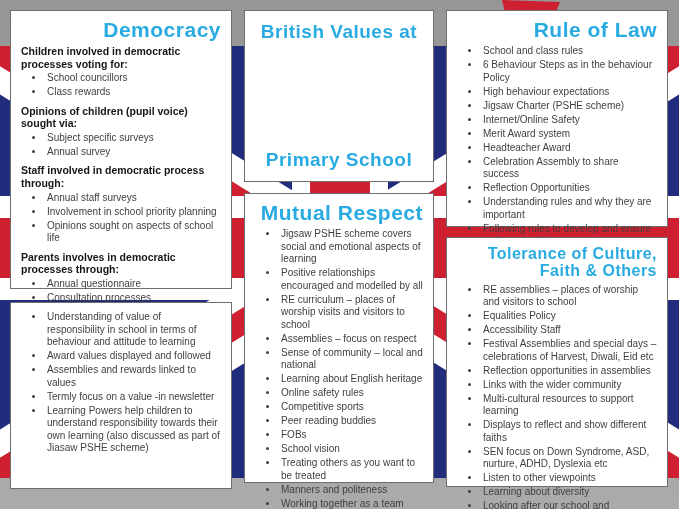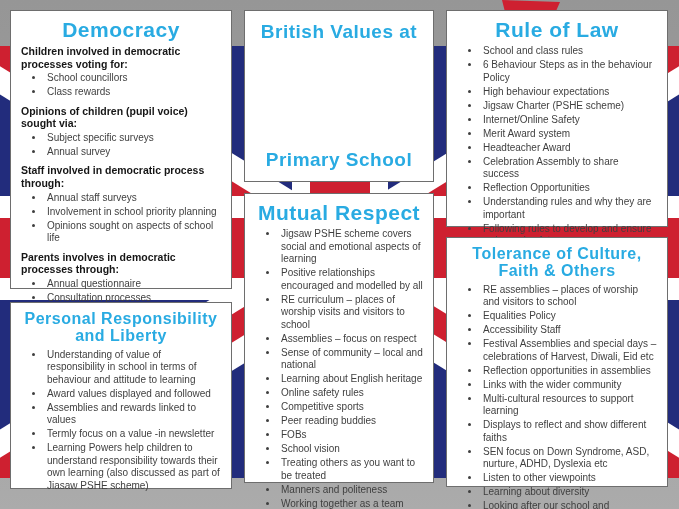--- a/index.html
+++ b/index.html
@@ -7,21 +7,21 @@
   .slide{
     position:relative;width:679px;height:509px;overflow:hidden;
     background:linear-gradient(180deg,#969696 0%,#9e9e9e 55%,#ababab 100%);
   }
   .flag{position:absolute;left:0;top:0;width:679px;height:509px;}
   .card{
     position:absolute;background:#fff;border:1px solid #6e6e6e;
     box-sizing:border-box;padding:6px 10px 6px 10px;
   }
   .card h2{
-    margin:2px 0 4px 0;text-align:center;color:#29ABE2;
+    margin:2px 0 4px 0;text-align:right;color:#29ABE2;
     font-size:21px;font-weight:bold;letter-spacing:.5px;line-height:1.05;
   }
   .card.small-title h2{font-size:16px;}
   .body-text{font-size:10px;color:#3f3f3f;line-height:1.25;}
   .sec-heading{
     margin:6px 0 2px 0;font-weight:bold;color:#161616;
     font-size:10.5px;line-height:1.2;
   }
   .sec-heading.first{margin-top:2px;}
   ul.bullets{margin:2px 0 0 0;padding:0 0 0 24px;}
@@ -83,21 +83,20 @@
         <li>Opinions sought on aspects of school life</li>
       </ul>
     <p class="sec-heading">Parents involves in democratic processes through:</p>
     <ul class="bullets">
         <li>Annual questionnaire</li>
         <li>Consultation processes</li>
       </ul>
   </section>
 
   <section class="card personal small-title body-text">
-    <h2>Personal Responsibility and Liberty</h2>
     <ul class="bullets">
         <li>Understanding of value of responsibility in school in terms of behaviour and attitude to learning</li>
         <li>Award values displayed and followed</li>
         <li>Assemblies and rewards linked to values</li>
         <li>Termly focus on a value -in newsletter</li>
         <li>Learning Powers help children to understand responsibility towards their own learning (also discussed as part of Jiasaw PSHE scheme)</li>
       </ul>
   </section>
 
   <section class="card titlecard">

